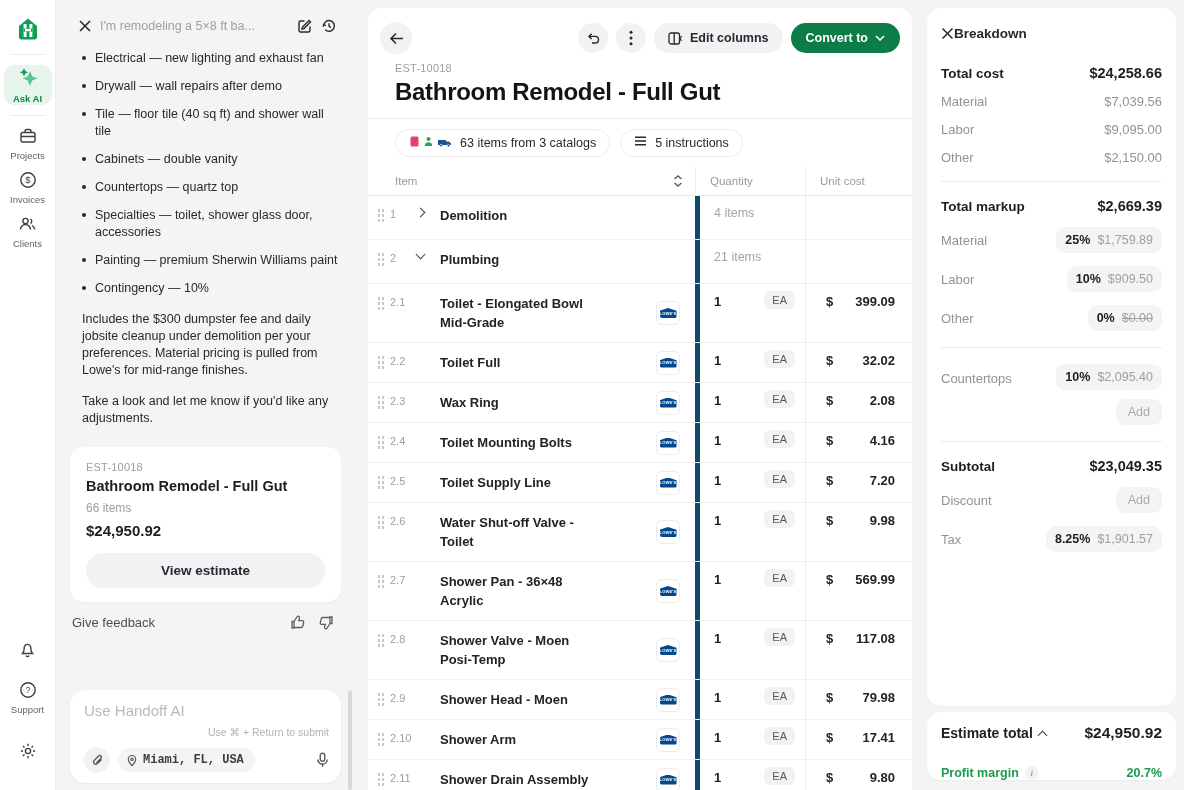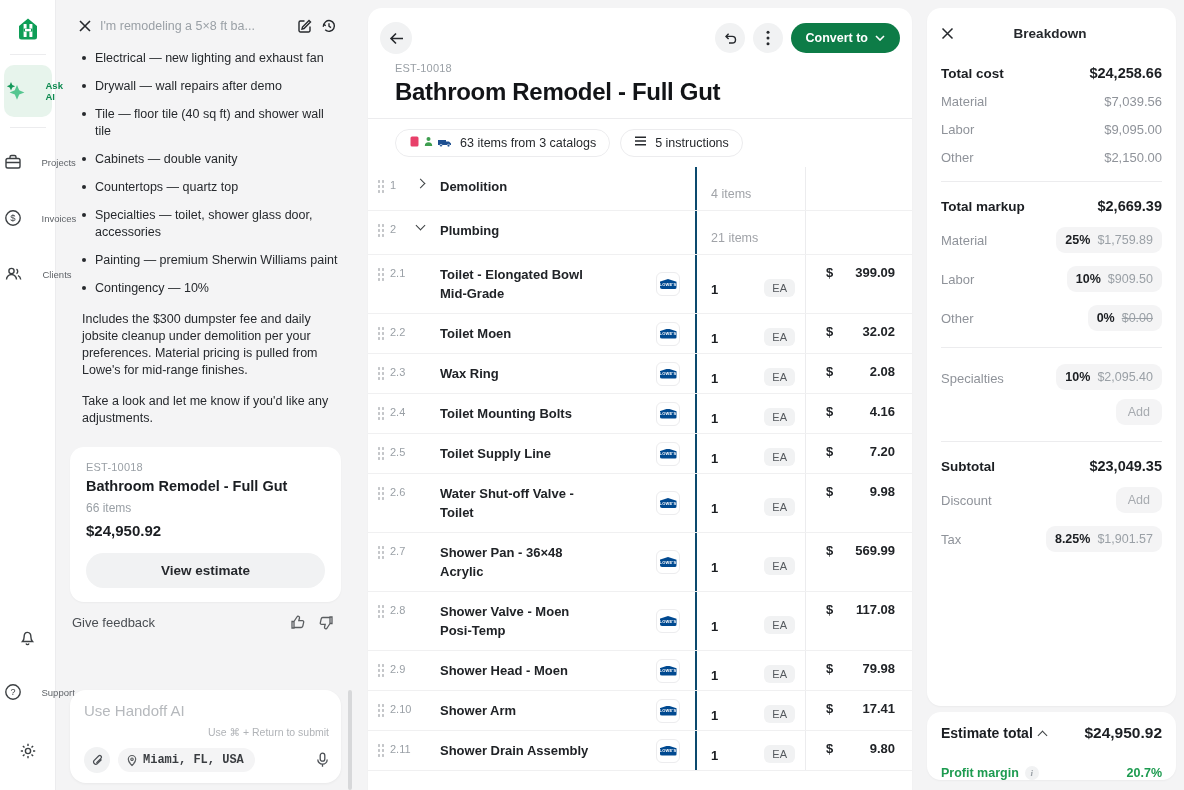--- a/index.html
+++ b/index.html
@@ -5,22 +5,22 @@
   * { margin:0; padding:0; box-sizing:border-box; }
   html,body { width:1184px; height:790px; overflow:hidden; background:#f4f4f5;
     font-family:"Liberation Sans", sans-serif; color:#1b1e22; }
   svg { display:block; }
   .ibtn { cursor:pointer; background:none; border:none; }
 
   
   #sidebar { position:absolute; left:0; top:0; width:56px; height:790px; background:#fff;
     border-right:1px solid #ececee; display:flex; flex-direction:column; align-items:center; }
   .side-divider { width:36px; height:1px; background:#ececee; margin:10px 0; }
-  .nav-item { width:48px; display:flex; flex-direction:row; align-items:center; gap:20px;
-    padding:15px 0; border-radius:10px; cursor:pointer; }
+  .nav-item { width:48px; display:flex; flex-direction:column; align-items:center; gap:5px;
+    padding:1px 0; border-radius:10px; cursor:pointer; }
   .nav-item .lbl { font-size:9.5px; color:#5f6368; }
   .nav-item.active { background:#e7f4ec; margin:0 3px; }
   .nav-item.active .lbl { color:#0e8a50; font-weight:bold; }
   #sidebar .spacer { flex:1; }
   .side-icon-btn { width:40px; height:34px; display:flex; align-items:center; justify-content:center; cursor:pointer; }
 
   
   #chat { position:absolute; left:56px; top:0; width:297px; height:790px; }
   #chat-header { display:flex; align-items:center; gap:8px; padding:18px 16px 6px 22px; }
   #chat-title { flex:1; font-size:12.5px; color:#9aa0a6; white-space:nowrap; overflow:hidden; text-overflow:ellipsis; }
@@ -103,34 +103,34 @@
     margin-left:33px; padding-bottom:10px; }
   .group .rname { margin-left:7px; }
   .group > div { padding-top:13px; }
   .group { min-height:44px; }
   .vendor { position:absolute; right:15px; top:50%; transform:translateY(-50%); width:24px; height:24px;
     border:1px solid #ececee; border-radius:6px; background:#fff; display:flex; align-items:center;
     justify-content:center; }
   .lowes-mark { background:#004990; border-radius:2px; width:17px; height:10px; color:#fff; font-size:4px;
     font-weight:bold; display:flex; align-items:center; justify-content:center;
     clip-path:polygon(0 28%, 50% 0, 100% 28%, 100% 100%, 0 100%); letter-spacing:.2px; }
-  .c-qty { border-left:2px solid #0c4a6e; display:flex; align-items:center; padding:0 10px 0 14px; }
+  .c-qty { border-left:5px solid #0c4a6e; display:flex; align-items:flex-start; padding:0 10px 0 14px; }
   .c-qty .q { font-size:13px; font-weight:bold; }
   .c-qty .chip { margin-left:auto; background:#f1f2f3; border-radius:6px; padding:3px 8px; font-size:11px;
     color:#55595e; font-weight:500; margin-top:-3px; cursor:pointer; }
   .c-qty .gq { font-size:12.5px; color:#a0a3a8; font-weight:500; }
   .c-cost { border-left:1px solid #ececee; display:flex; align-items:flex-start; padding:0 17px 0 20px; }
   .c-cost .cur { font-size:13px; font-weight:bold; color:#202327; }
   .c-cost .amt { margin-left:auto; font-size:13px; font-weight:bold; color:#202327; }
 
   
   #breakdown { position:absolute; left:574px; top:8px; width:249px; height:698px; background:#fff;
     border-radius:14px; box-shadow:0 1px 2px rgba(0,0,0,0.04); padding:18px 14px 0 14px; }
   #bd-header { display:flex; align-items:center; }
-  #bd-title { flex:1; text-align:center; font-size:13.5px; font-weight:bold; color:#26292d; margin-right:16px; }
+  #bd-title { flex:1; text-align:left; font-size:13.5px; font-weight:bold; color:#26292d; margin-right:16px; }
   .bd-row { display:flex; align-items:center; margin-bottom:13px; }
   .bd-row .lab { font-size:13px; color:#8f939a; }
   .bd-row .lab.bold { font-size:13.5px; font-weight:bold; color:#1b1e22; }
   .bd-row .val { margin-left:auto; font-size:13px; color:#8f939a; }
   .bd-row .val.bold { font-size:14.5px; font-weight:bold; color:#1b1e22; }
   .bd-pill { margin-left:auto; display:flex; align-items:flex-end; gap:7px; background:#f4f4f5;
     border-radius:9px; padding:6px 9px; cursor:pointer; }
   .bd-pill .pct { font-size:12.5px; font-weight:bold; color:#1b1e22; }
   .bd-pill .pv { font-size:12.5px; color:#9aa0a6; }
   .bd-pill .pv.struck { text-decoration:line-through; }
@@ -337,20 +337,28 @@
           <path d="M3.2 5.4 h6 a3.3 3.3 0 1 1 0 6.6 H6"></path>
           <path d="M5.6 2.8 L3 5.4 L5.6 8"></path>
         </svg>
       </button>
       <button class="tb-circle">
         <svg width="4" height="16" viewBox="0 0 4 16" fill="#26292d">
           <circle cx="2" cy="2.2" r="1.5"></circle>
             <circle cx="2" cy="8" r="1.5"></circle>
             <circle cx="2" cy="13.8" r="1.5"></circle>
         </svg>
+      </button>
+      <button id="edit-columns-btn">
+        <svg width="15" height="13" viewBox="0 0 15 13" fill="none" stroke="#26292d" stroke-width="1.3">
+          <rect x="1" y="1" width="10.5" height="11" rx="2"></rect>
+          <path d="M6.2 1 V12"></path>
+          <path d="M13.8 4.2 L11.6 6.5 L13.8 8.8" stroke-width="1.2"></path>
+        </svg>
+        <span>Edit columns</span>
       </button>
       <button id="convert-btn">
         <span>Convert to</span>
         <svg width="10" height="6" viewBox="0 0 10 6" fill="none" stroke="#fff" stroke-width="1.6">
           <path d="M1 1 L5 5 L9 1"></path>
         </svg>
       </button>
     </div>
 
     <div id="tc-head">
@@ -377,20 +385,32 @@
         <span>63 items from 3 catalogs</span>
       </div>
       <div class="pill">
         <svg width="13" height="10" viewBox="0 0 13 10" stroke="#26292d" stroke-width="1.4">
           <path d="M1 1.2 h11 M1 5 h11 M1 8.8 h11"></path>
         </svg>
         <span>5 instructions</span>
       </div>
     </div>
 
+    <div id="thead">
+      <div class="h-item">
+        <span>Item</span>
+        <span style="cursor:pointer; margin-right:2px;">
+          <svg width="10" height="12" viewBox="0 0 10 12" fill="none" stroke="#5a5d60" stroke-width="1.4">
+            <path d="M1.5 4 L5 1 L8.5 4 M1.5 8 L5 11 L8.5 8"></path>
+          </svg>
+        </span>
+      </div>
+      <div class="h-qty">Quantity</div>
+      <div class="h-cost">Unit cost</div>
+    </div>
 
     <div id="rows">
         <div class="trow group">
           <div class="c-item">
        <span class="dots"></span>
        <span class="rnum">1</span>
        <span class="rchev">
               <span class="chev right"></span>
             </span>
        <span class="rname">Demolition</span>
@@ -433,21 +453,21 @@
      <div class="c-cost">
             <span class="cur">$</span>
             <span class="amt">399.09</span>
           </div>
         </div>
         <div class="trow item">
           <div class="c-item">
        <span class="dots"></span>
        <span class="rnum">2.2</span>
 
-       <span class="rname">Toilet Moen</span>
+       <span class="rname">Toilet Full</span>
        <span class="vendor">
               <span class="lowes-mark">LOWE’S</span>
             </span>
      </div>
      <div class="c-qty">
             <span class="q">1</span>
             <span class="chip">EA</span>
           </div>
      <div class="c-cost">
             <span class="cur">$</span>
@@ -683,21 +703,21 @@
                  <span class="bd-pill">
                    <span class="pct">0%</span>
                    <span class="pv struck">$0.00</span>
                  </span>
         </div>
       </div>
 
     <div class="bd-divider"></div>
 
     <div class="bd-row" id="contingency-row">
-      <span class="lab" style="padding-top:7px;">Specialties</span>
+      <span class="lab" style="padding-top:7px;">Countertops</span>
       <div id="contingency-right">
         <span class="bd-pill">
           <span class="pct">10%</span>
           <span class="pv">$2,095.40</span>
         </span>
         <button class="add-btn">Add</button>
       </div>
     </div>
 
     <div class="bd-divider"></div>

